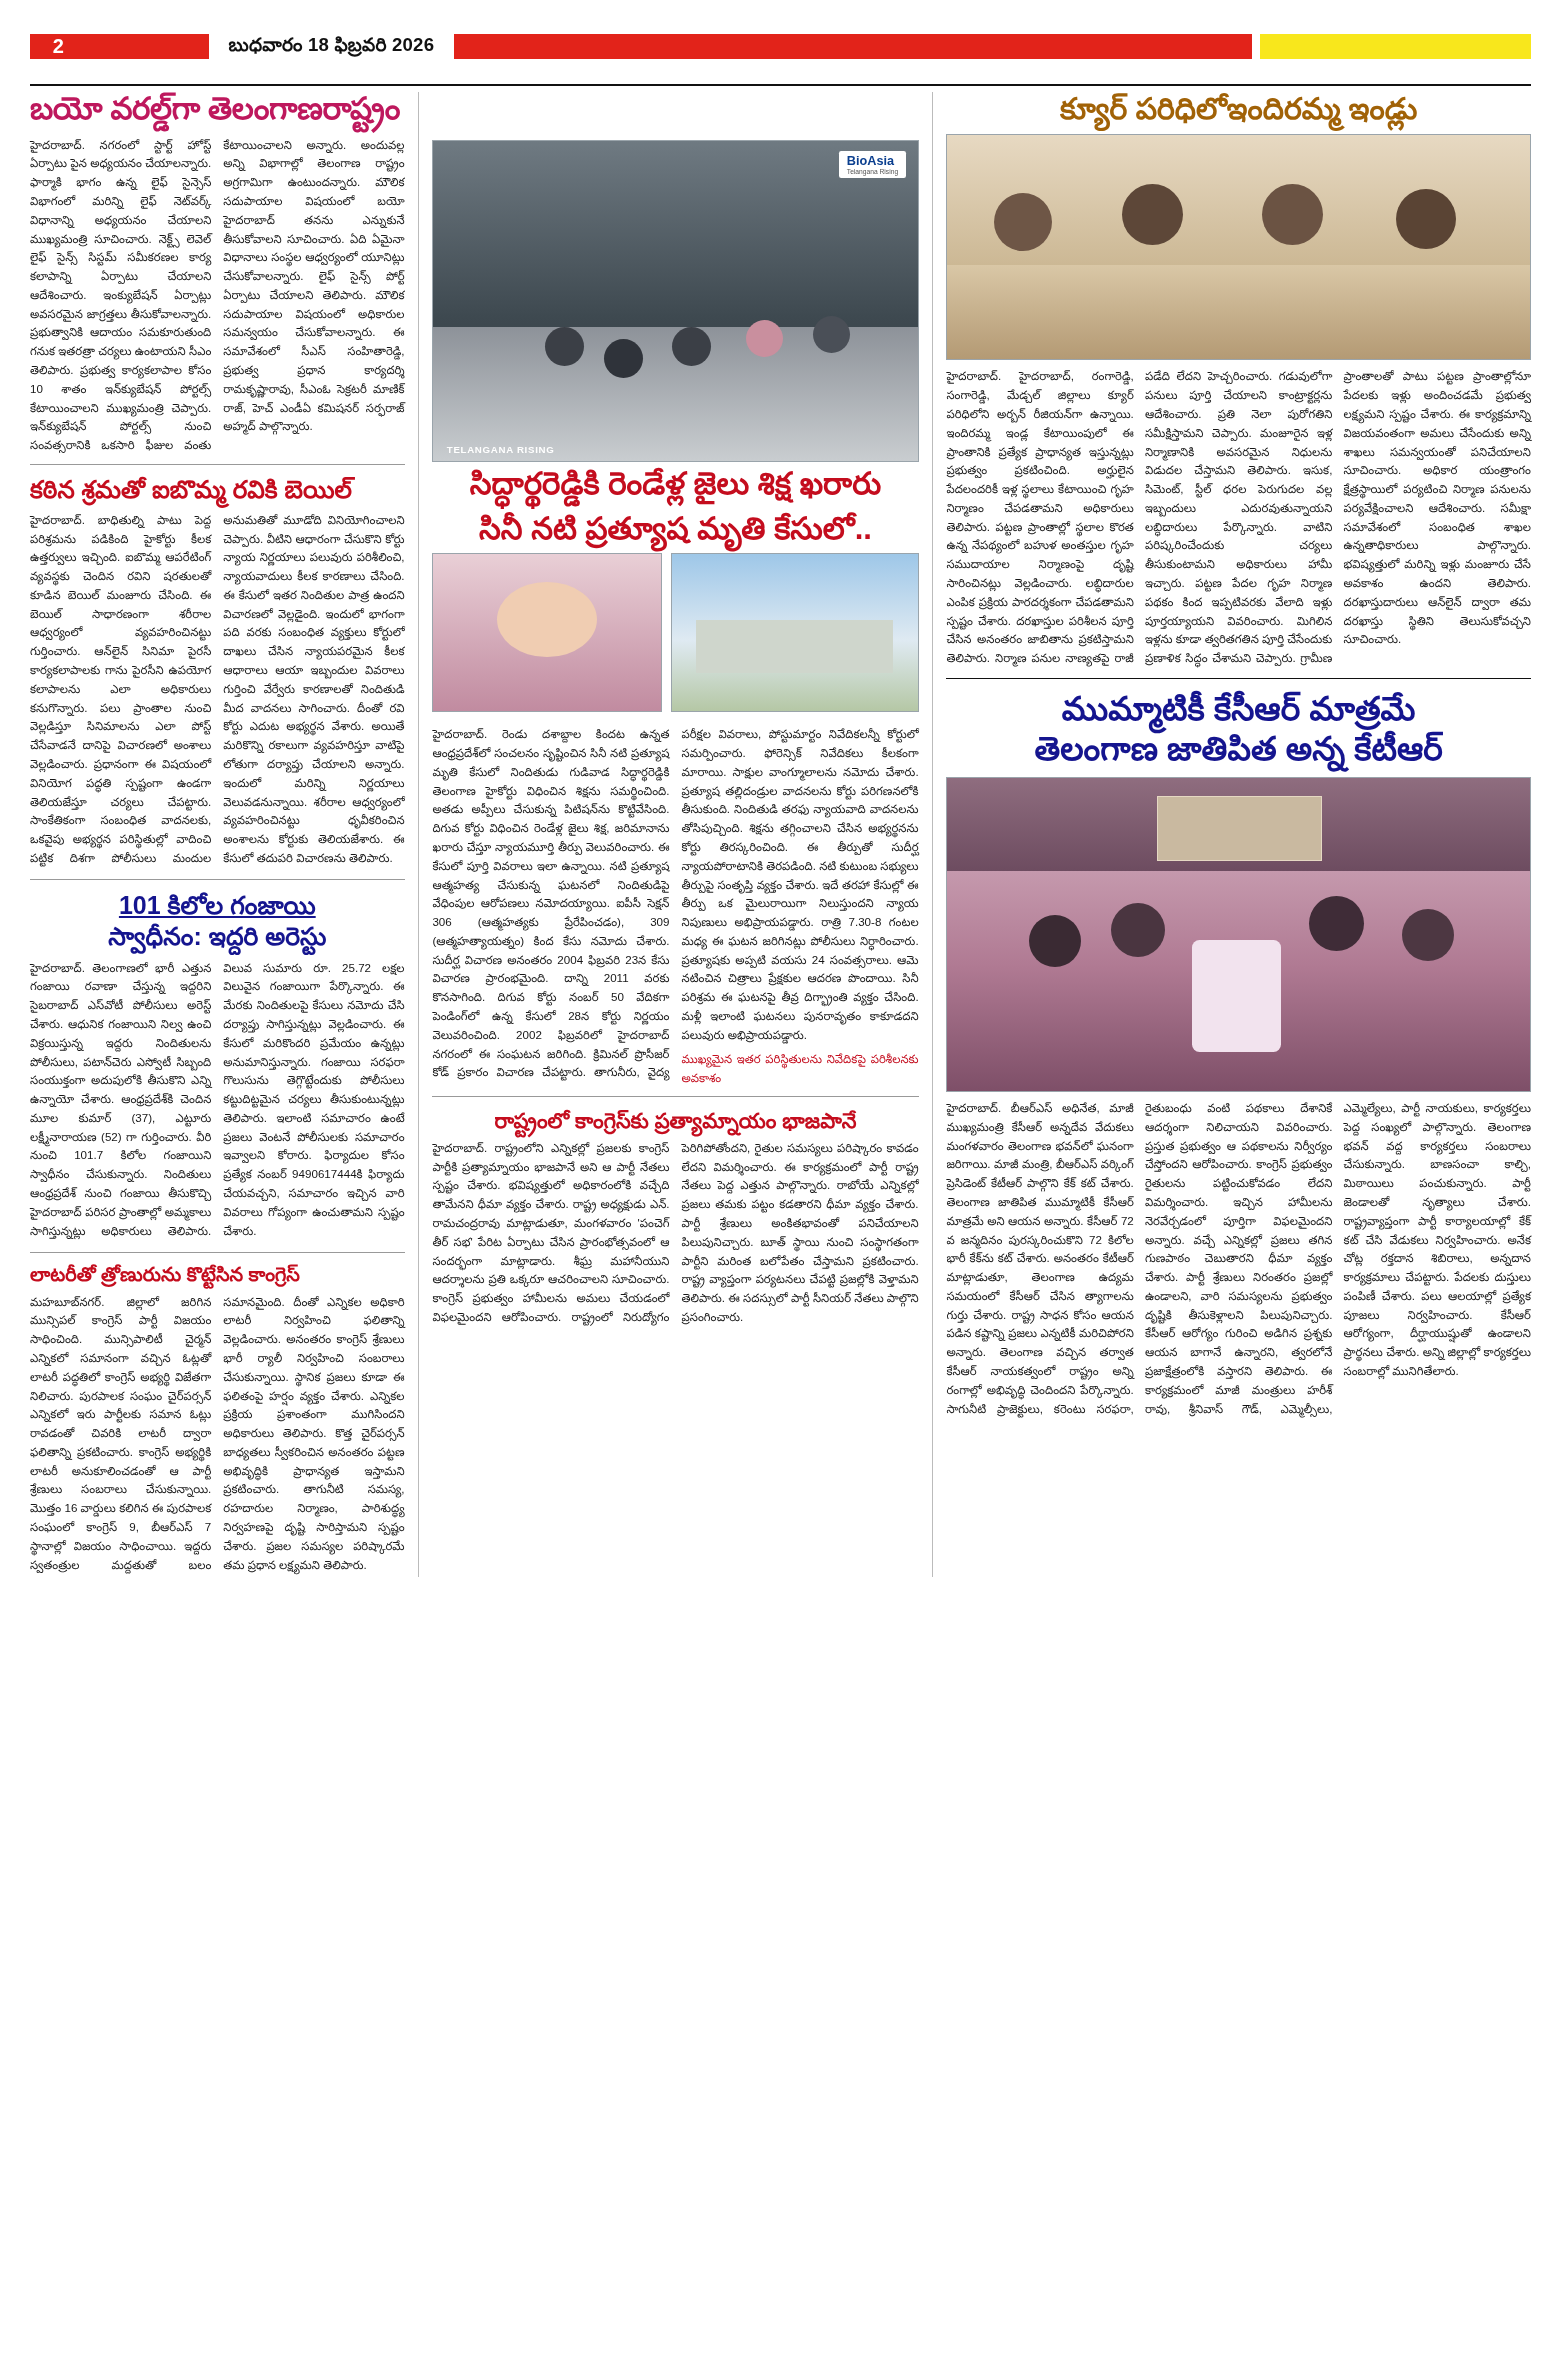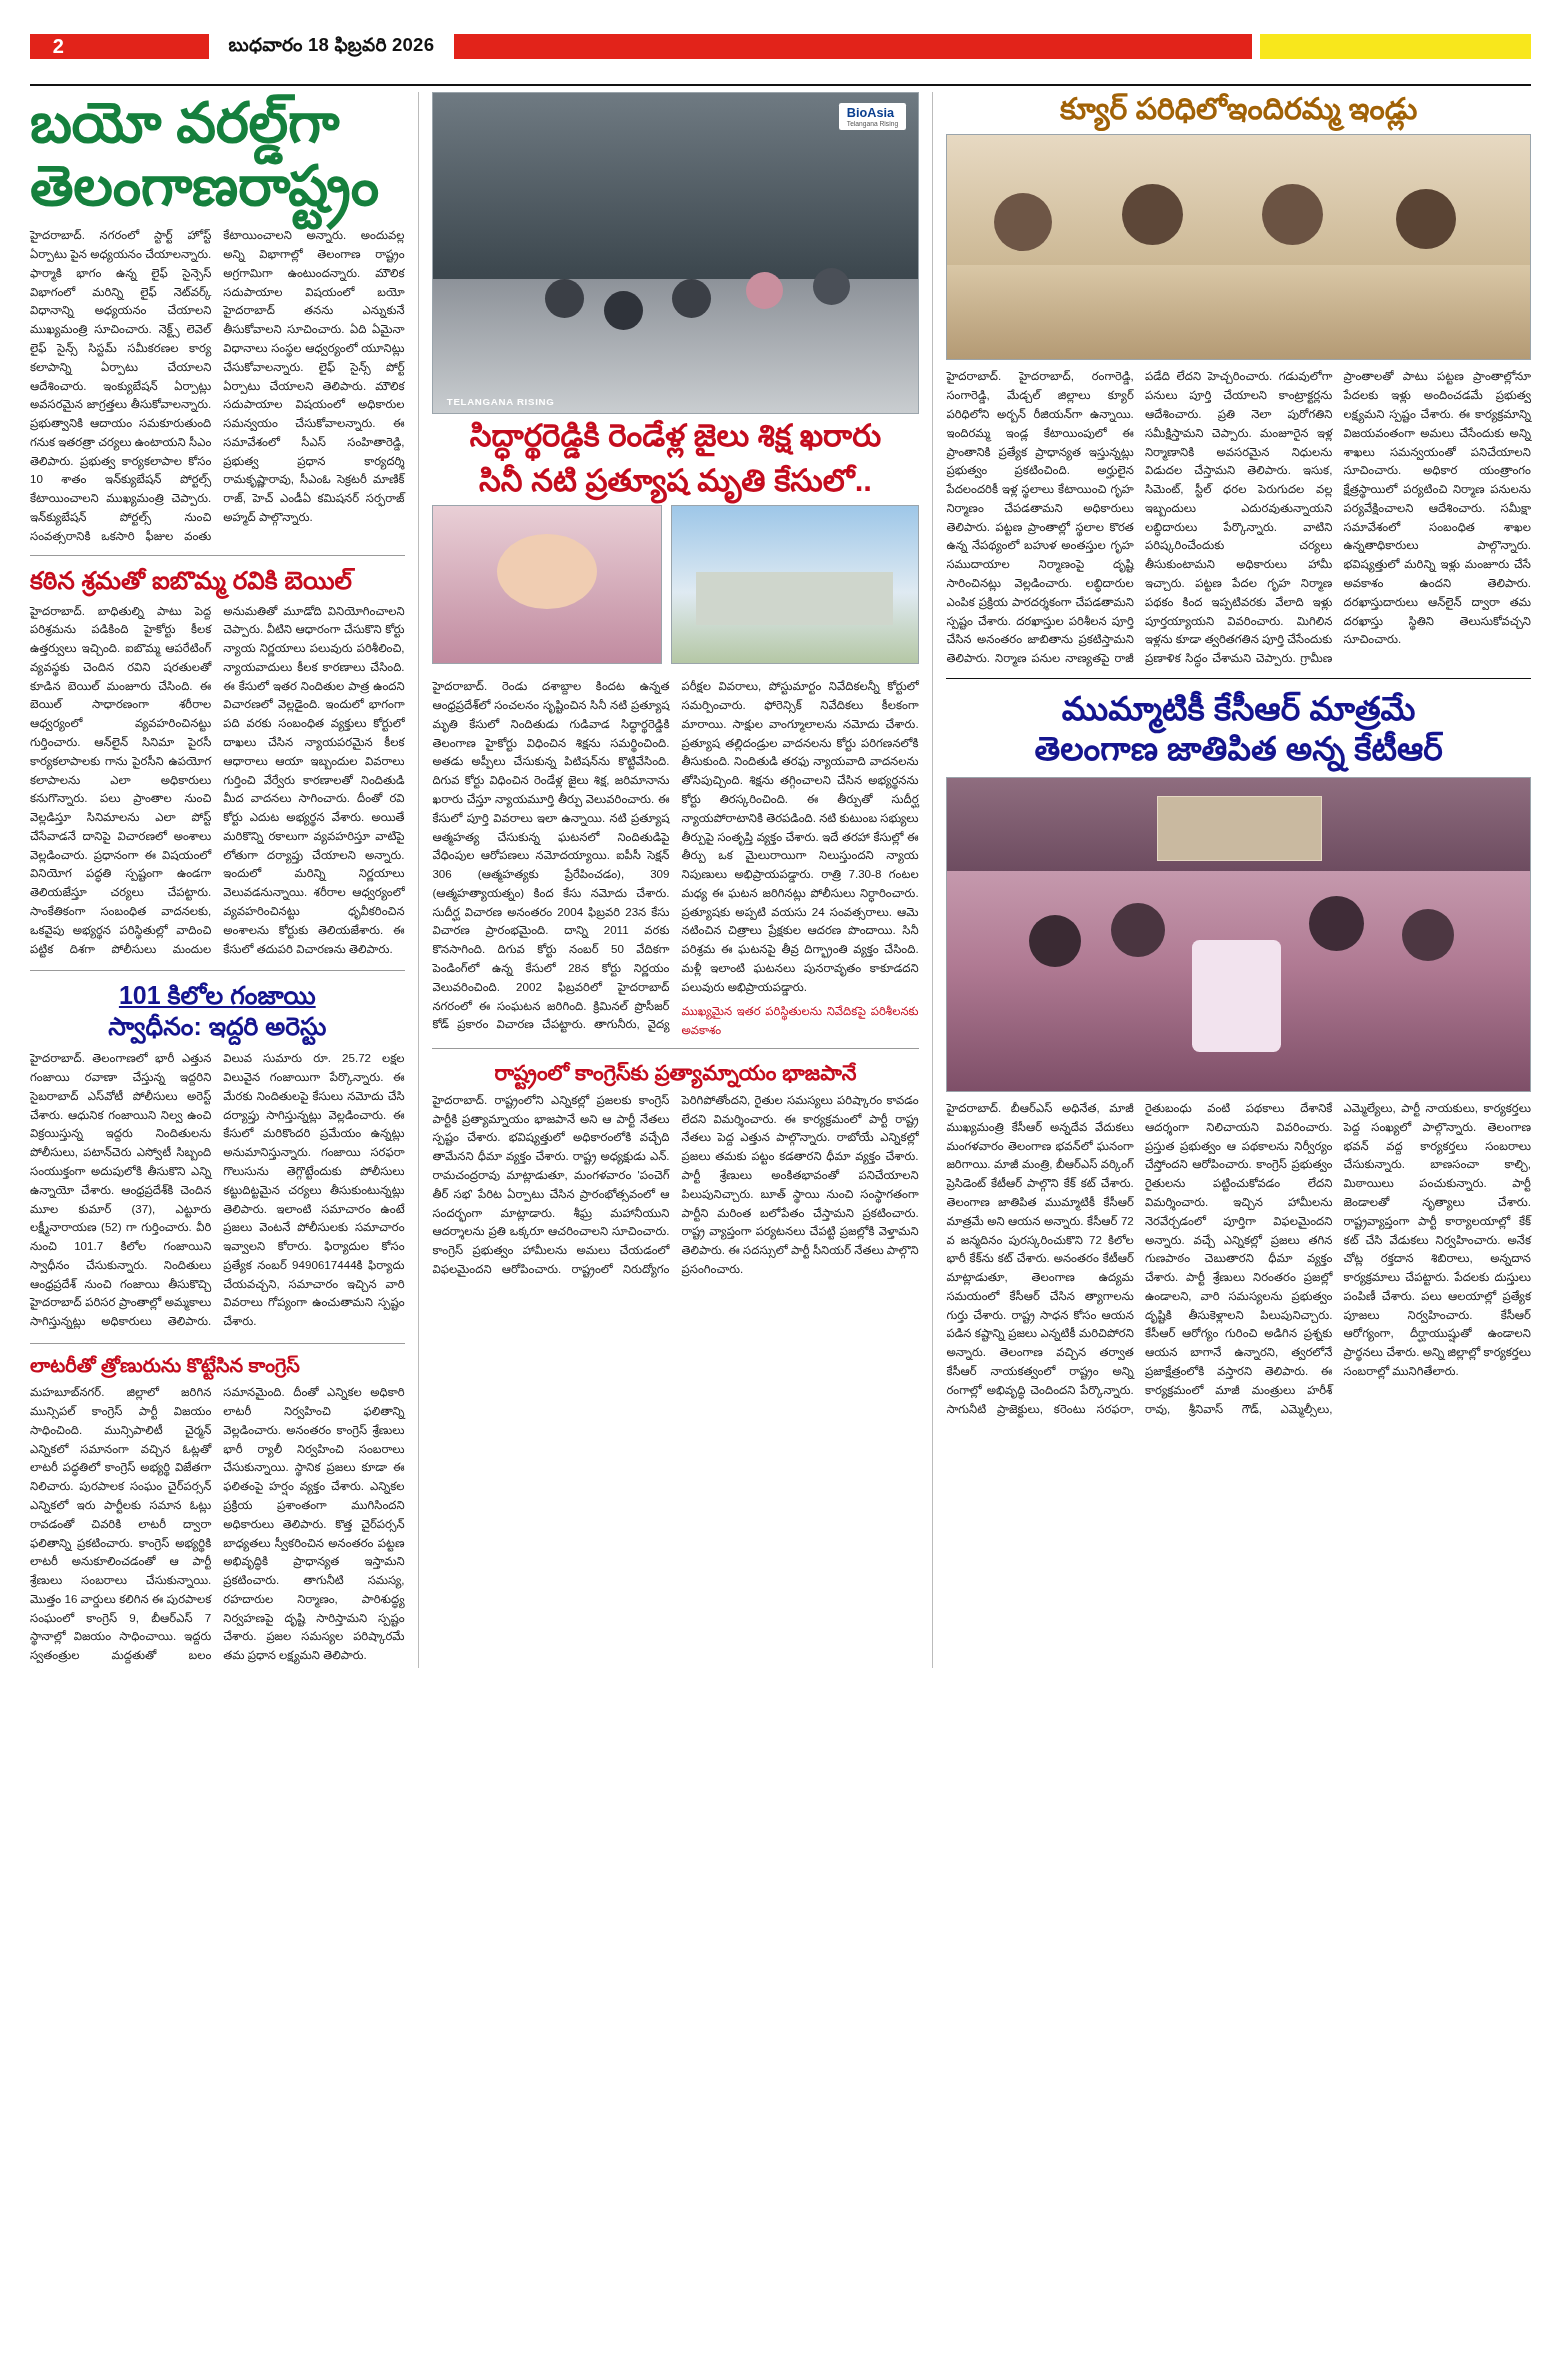--- a/index.html
+++ b/index.html
@@ -52,21 +52,21 @@
   }
   .cols{
     display:flex;
     gap:0;
   }
   .colA{width:388px;padding-right:13.4px;box-sizing:border-box;}
   .colB{width:514px;padding:0 13.4px;box-sizing:border-box;border-left:0.7px solid #bbb;}
   .colC{width:599px;padding-left:13.4px;box-sizing:border-box;border-left:0.7px solid #bbb;}
 
   .headline-main{
-    font-size:56px;font-weight:bold;color:#15803d;line-height:1.12;
+    font-size:31px;font-weight:bold;color:#be185d;line-height:1.12;
     letter-spacing:-0.4px;margin:0 0 9px 0;
   }
   .headline-red{
     font-size:24.6px;font-weight:bold;color:#c40d1e;line-height:1.2;margin:10.4px 0 6px 0;
   }
   .headline-c-top{
     font-size:30px;font-weight:bold;color:#a16207;line-height:1.15;text-align:center;margin:0 0 7.5px 0;
   }
   .headline-center-red{
     font-size:31px;font-weight:bold;color:#c40d1e;line-height:1.2;text-align:center;margin:7.5px 0 6px 0;
@@ -94,20 +94,21 @@
     overflow:hidden;
     border:0.7px solid #9aa4ab;
     margin-bottom:7.5px;
   }
   .sep{border-top:0.7px solid #999;margin:9px 0 7.5px 0;}
   .sep-thick{border-top:1.5px solid #111;margin:10.4px 0 7.5px 0;}
 
   
   .img-conf{
     background:linear-gradient(#6f7a82,#3e4950 55%,#2c3439);
+    margin-top:48px;
   }
   .img-conf .tablerow{
     position:absolute;left:0;right:0;bottom:0;height:42%;
     background:linear-gradient(#8d9299,#c9cdd0);
   }
   .img-dais{
     background:linear-gradient(#e7d9c2,#cbb793 60%,#8e7b5e);
   }
   .img-court{
     background:linear-gradient(#9ec7e8,#dfeaf2 55%,#b5c7a5);

